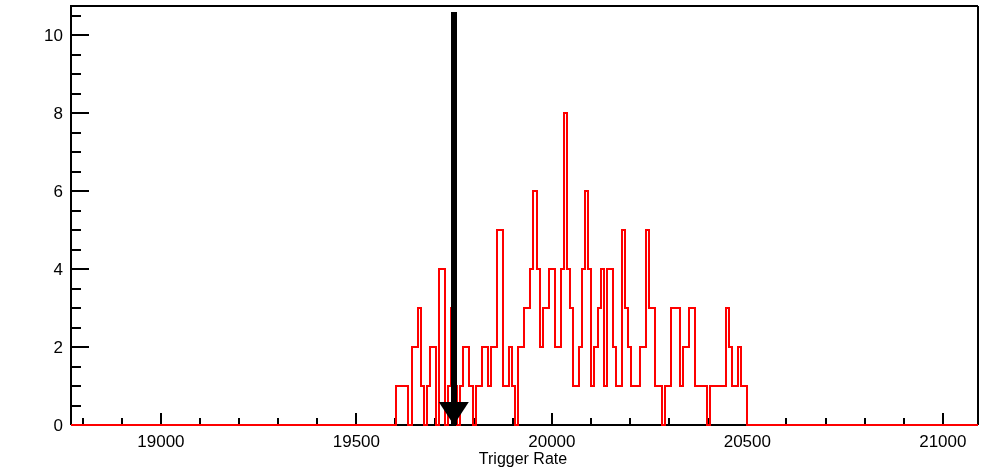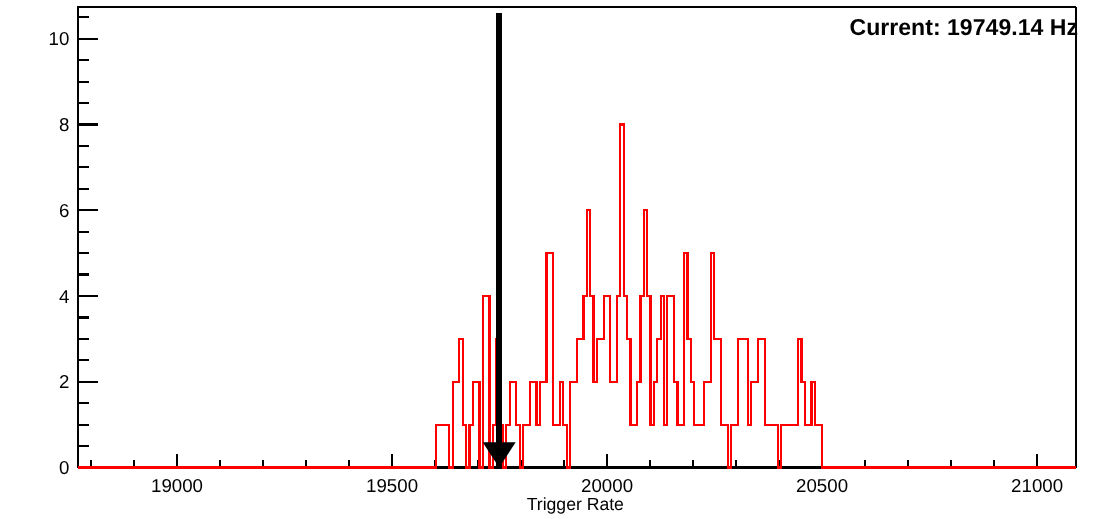--- a/index.html
+++ b/index.html
@@ -153,15 +153,14 @@
     <g id="hist-group">
         <path d="M 71 425 L 396.2689655172414 425 L 396.2689655172414 386.0232558139535 L 399.31836206896526 386.0232558139535 L 399.31836206896526 386.0232558139535 L 402.36775862068913 386.0232558139535 L 402.36775862068913 386.0232558139535 L 405.41715517241437 386.0232558139535 L 405.41715517241437 386.0232558139535 L 408.4665517241382 386.0232558139535 L 408.4665517241382 425 L 411.51594827586206 425 L 411.51594827586206 347.04651162790697 L 414.56534482758593 347.04651162790697 L 414.56534482758593 347.04651162790697 L 417.6147413793098 347.04651162790697 L 417.6147413793098 308.06976744186045 L 420.66413793103504 308.06976744186045 L 420.66413793103504 386.0232558139535 L 423.7135344827589 386.0232558139535 L 423.7135344827589 425 L 426.76293103448273 425 L 426.76293103448273 386.0232558139535 L 429.8123275862066 386.0232558139535 L 429.8123275862066 347.04651162790697 L 432.8617241379305 347.04651162790697 L 432.8617241379305 347.04651162790697 L 435.9111206896557 347.04651162790697 L 435.9111206896557 425 L 438.9605172413796 425 L 438.9605172413796 269.09302325581393 L 442.00991379310346 269.09302325581393 L 442.00991379310346 269.09302325581393 L 445.0593103448273 269.09302325581393 L 445.0593103448273 425 L 448.10870689655115 425 L 448.10870689655115 386.0232558139535 L 451.15810344827645 386.0232558139535 L 451.15810344827645 308.06976744186045 L 454.20750000000027 308.06976744186045 L 454.20750000000027 386.0232558139535 L 457.25689655172414 386.0232558139535 L 457.25689655172414 425 L 460.30629310344796 425 L 460.30629310344796 386.0232558139535 L 463.35568965517183 386.0232558139535 L 463.35568965517183 347.04651162790697 L 466.4050862068971 347.04651162790697 L 466.4050862068971 347.04651162790697 L 469.454482758621 347.04651162790697 L 469.454482758621 386.0232558139535 L 472.5038793103448 386.0232558139535 L 472.5038793103448 425 L 475.5532758620687 425 L 475.5532758620687 386.0232558139535 L 478.6026724137925 386.0232558139535 L 478.6026724137925 386.0232558139535 L 481.6520689655178 386.0232558139535 L 481.6520689655178 347.04651162790697 L 484.7014655172417 347.04651162790697 L 484.7014655172417 347.04651162790697 L 487.75086206896555 347.04651162790697 L 487.75086206896555 386.0232558139535 L 490.80025862068936 386.0232558139535 L 490.80025862068936 347.04651162790697 L 493.84965517241324 347.04651162790697 L 493.84965517241324 347.04651162790697 L 496.89905172413853 347.04651162790697 L 496.89905172413853 230.11627906976744 L 499.94844827586235 230.11627906976744 L 499.94844827586235 230.11627906976744 L 502.9978448275862 230.11627906976744 L 502.9978448275862 386.0232558139535 L 506.0472413793101 386.0232558139535 L 506.0472413793101 386.0232558139535 L 509.0966379310339 386.0232558139535 L 509.0966379310339 347.04651162790697 L 512.1460344827592 347.04651162790697 L 512.1460344827592 386.0232558139535 L 515.195431034483 386.0232558139535 L 515.195431034483 425 L 518.2448275862068 425 L 518.2448275862068 347.04651162790697 L 521.2942241379308 347.04651162790697 L 521.2942241379308 347.04651162790697 L 524.3436206896546 347.04651162790697 L 524.3436206896546 308.06976744186045 L 527.3930172413799 308.06976744186045 L 527.3930172413799 308.06976744186045 L 530.4424137931037 308.06976744186045 L 530.4424137931037 269.09302325581393 L 533.4918103448276 269.09302325581393 L 533.4918103448276 191.13953488372093 L 536.5412068965516 191.13953488372093 L 536.5412068965516 269.09302325581393 L 539.5906034482753 269.09302325581393 L 539.5906034482753 347.04651162790697 L 542.6400000000006 347.04651162790697 L 542.6400000000006 308.06976744186045 L 545.6893965517244 308.06976744186045 L 545.6893965517244 308.06976744186045 L 548.7387931034482 308.06976744186045 L 548.7387931034482 269.09302325581393 L 551.7881896551721 269.09302325581393 L 551.7881896551721 269.09302325581393 L 554.837586206896 269.09302325581393 L 554.837586206896 347.04651162790697 L 557.8869827586212 347.04651162790697 L 557.8869827586212 347.04651162790697 L 560.936379310345 347.04651162790697 L 560.936379310345 269.09302325581393 L 563.985775862069 269.09302325581393 L 563.985775862069 113.18604651162792 L 567.0351724137929 113.18604651162792 L 567.0351724137929 269.09302325581393 L 570.0845689655167 269.09302325581393 L 570.0845689655167 308.06976744186045 L 573.1339655172419 308.06976744186045 L 573.1339655172419 386.0232558139535 L 576.1833620689658 386.0232558139535 L 576.1833620689658 386.0232558139535 L 579.2327586206895 386.0232558139535 L 579.2327586206895 347.04651162790697 L 582.2821551724135 347.04651162790697 L 582.2821551724135 269.09302325581393 L 585.3315517241374 269.09302325581393 L 585.3315517241374 191.13953488372093 L 588.3809482758626 191.13953488372093 L 588.3809482758626 269.09302325581393 L 591.4303448275865 269.09302325581393 L 591.4303448275865 386.0232558139535 L 594.4797413793103 386.0232558139535 L 594.4797413793103 347.04651162790697 L 597.5291379310343 347.04651162790697 L 597.5291379310343 308.06976744186045 L 600.5785344827581 308.06976744186045 L 600.5785344827581 269.09302325581393 L 603.6279310344834 269.09302325581393 L 603.6279310344834 386.0232558139535 L 606.6773275862072 386.0232558139535 L 606.6773275862072 269.09302325581393 L 609.7267241379311 269.09302325581393 L 609.7267241379311 269.09302325581393 L 612.7761206896548 269.09302325581393 L 612.7761206896548 347.04651162790697 L 615.8255172413787 347.04651162790697 L 615.8255172413787 386.0232558139535 L 618.8749137931039 386.0232558139535 L 618.8749137931039 386.0232558139535 L 621.9243103448279 386.0232558139535 L 621.9243103448279 230.11627906976744 L 624.9737068965517 230.11627906976744 L 624.9737068965517 308.06976744186045 L 628.0231034482756 308.06976744186045 L 628.0231034482756 347.04651162790697 L 631.0724999999994 347.04651162790697 L 631.0724999999994 386.0232558139535 L 634.1218965517247 386.0232558139535 L 634.1218965517247 386.0232558139535 L 637.1712931034485 386.0232558139535 L 637.1712931034485 386.0232558139535 L 640.2206896551725 386.0232558139535 L 640.2206896551725 347.04651162790697 L 643.2700862068963 347.04651162790697 L 643.2700862068963 347.04651162790697 L 646.3194827586201 347.04651162790697 L 646.3194827586201 230.11627906976744 L 649.3688793103454 230.11627906976744 L 649.3688793103454 308.06976744186045 L 652.4182758620692 308.06976744186045 L 652.4182758620692 308.06976744186045 L 655.467672413793 308.06976744186045 L 655.467672413793 386.0232558139535 L 658.517068965517 386.0232558139535 L 658.517068965517 386.0232558139535 L 661.5664655172408 386.0232558139535 L 661.5664655172408 425 L 664.6158620689661 425 L 664.6158620689661 386.0232558139535 L 667.66525862069 386.0232558139535 L 667.66525862069 386.0232558139535 L 670.7146551724138 386.0232558139535 L 670.7146551724138 308.06976744186045 L 673.7640517241376 308.06976744186045 L 673.7640517241376 308.06976744186045 L 676.8134482758616 308.06976744186045 L 676.8134482758616 308.06976744186045 L 679.8628448275869 308.06976744186045 L 679.8628448275869 386.0232558139535 L 682.9122413793107 386.0232558139535 L 682.9122413793107 347.04651162790697 L 685.9616379310345 347.04651162790697 L 685.9616379310345 347.04651162790697 L 689.0110344827583 347.04651162790697 L 689.0110344827583 308.06976744186045 L 692.0604310344821 308.06976744186045 L 692.0604310344821 308.06976744186045 L 695.1098275862074 308.06976744186045 L 695.1098275862074 386.0232558139535 L 698.1592241379313 386.0232558139535 L 698.1592241379313 386.0232558139535 L 701.2086206896552 386.0232558139535 L 701.2086206896552 386.0232558139535 L 704.2580172413791 386.0232558139535 L 704.2580172413791 386.0232558139535 L 707.3074137931029 386.0232558139535 L 707.3074137931029 425 L 710.3568103448282 425 L 710.3568103448282 386.0232558139535 L 713.406206896552 386.0232558139535 L 713.406206896552 386.0232558139535 L 716.455603448276 386.0232558139535 L 716.455603448276 386.0232558139535 L 719.5049999999997 386.0232558139535 L 719.5049999999997 386.0232558139535 L 722.5543965517236 386.0232558139535 L 722.5543965517236 386.0232558139535 L 725.6037931034488 386.0232558139535 L 725.6037931034488 308.06976744186045 L 728.6531896551727 308.06976744186045 L 728.6531896551727 347.04651162790697 L 731.7025862068965 347.04651162790697 L 731.7025862068965 386.0232558139535 L 734.7519827586204 386.0232558139535 L 734.7519827586204 386.0232558139535 L 737.8013793103443 386.0232558139535 L 737.8013793103443 347.04651162790697 L 740.8507758620696 347.04651162790697 L 740.8507758620696 386.0232558139535 L 743.9001724137934 386.0232558139535 L 743.9001724137934 386.0232558139535 L 746.9495689655173 386.0232558139535 L 746.9495689655173 425 L 749.9989655172411 425 L 749.9989655172411 425 L 753.0483620689649 425 L 753.0483620689649 425 L 756.0977586206902 425 L 756.0977586206902 425 L 759.147155172414 425 L 759.147155172414 425 L 762.1965517241379 425 L 762.1965517241379 425 L 978 425" stroke="#fe0000" class="hist-path"></path>
       </g>
     <g id="marker-group">
         <line x1="453.793094827586" y1="11.846511627906978" x2="453.793094827586" y2="425" stroke="#000000" class="marker-shaft"></line>
         <polygon points="438.793094827586,402 468.793094827586,402 453.793094827586,425" fill="#000000"></polygon>
       </g>
     <text id="xtitle" class="axis-title" x="523" y="464">Trigger Rate</text>
   </svg>
 
-  <div class="stat-text" style="right:16px; top:14px;">Current: 19749.14 Hz</div>
 
 </div>
 
 </body></html>

